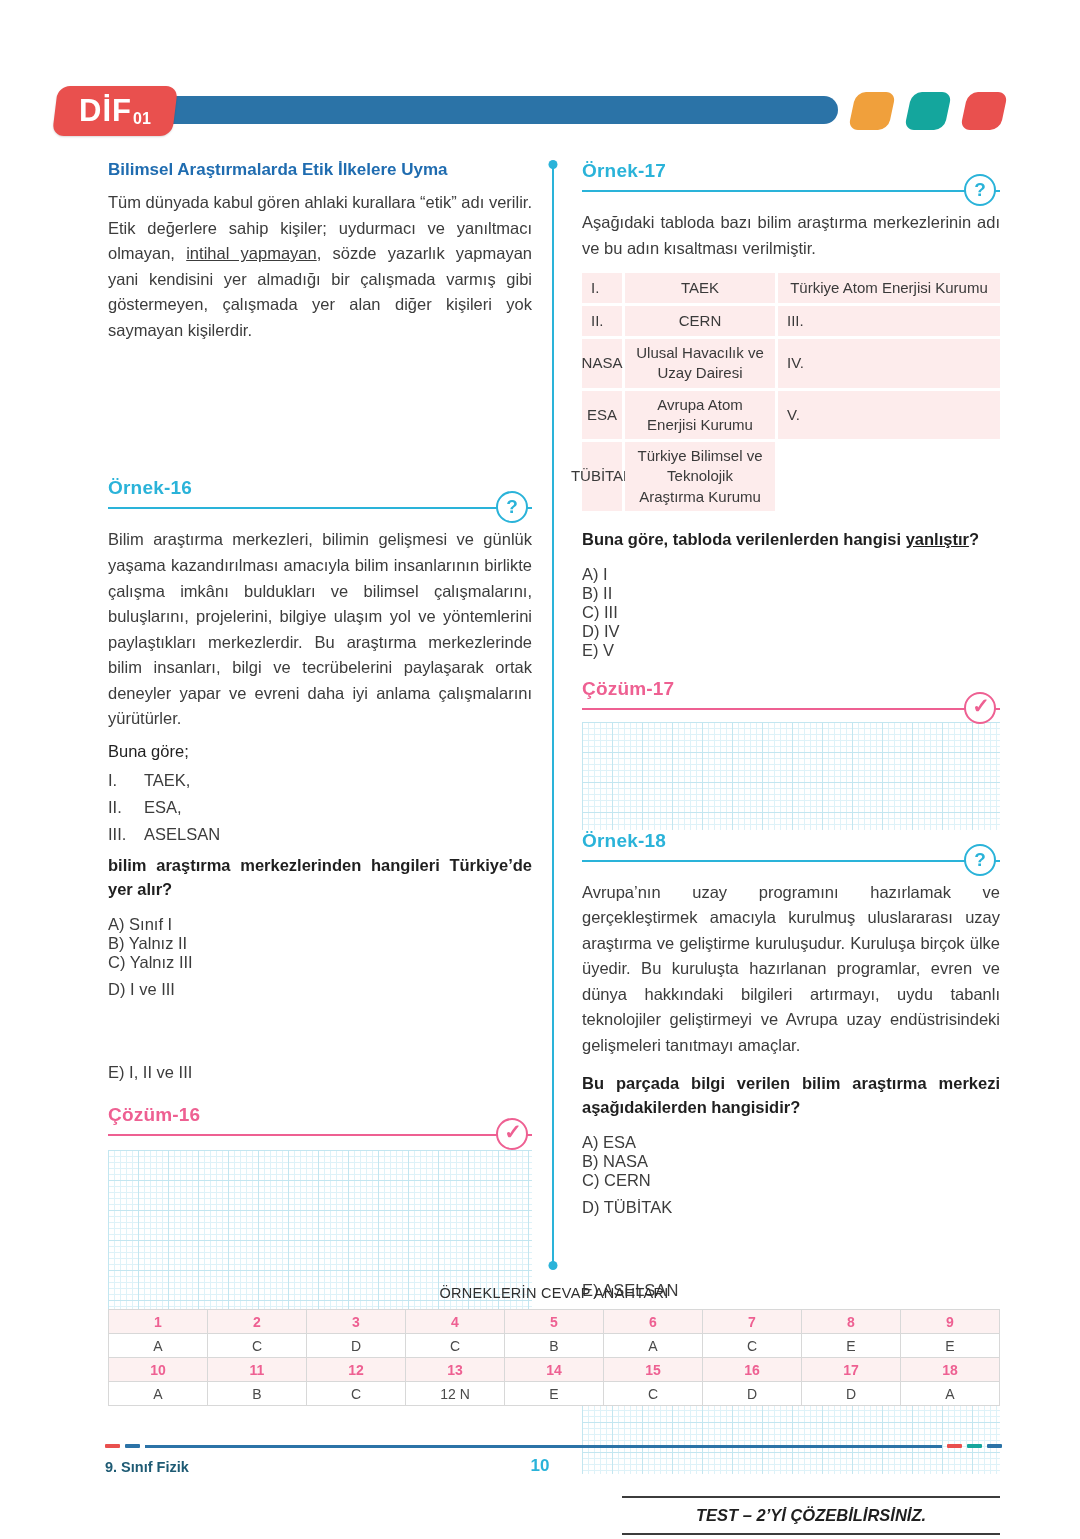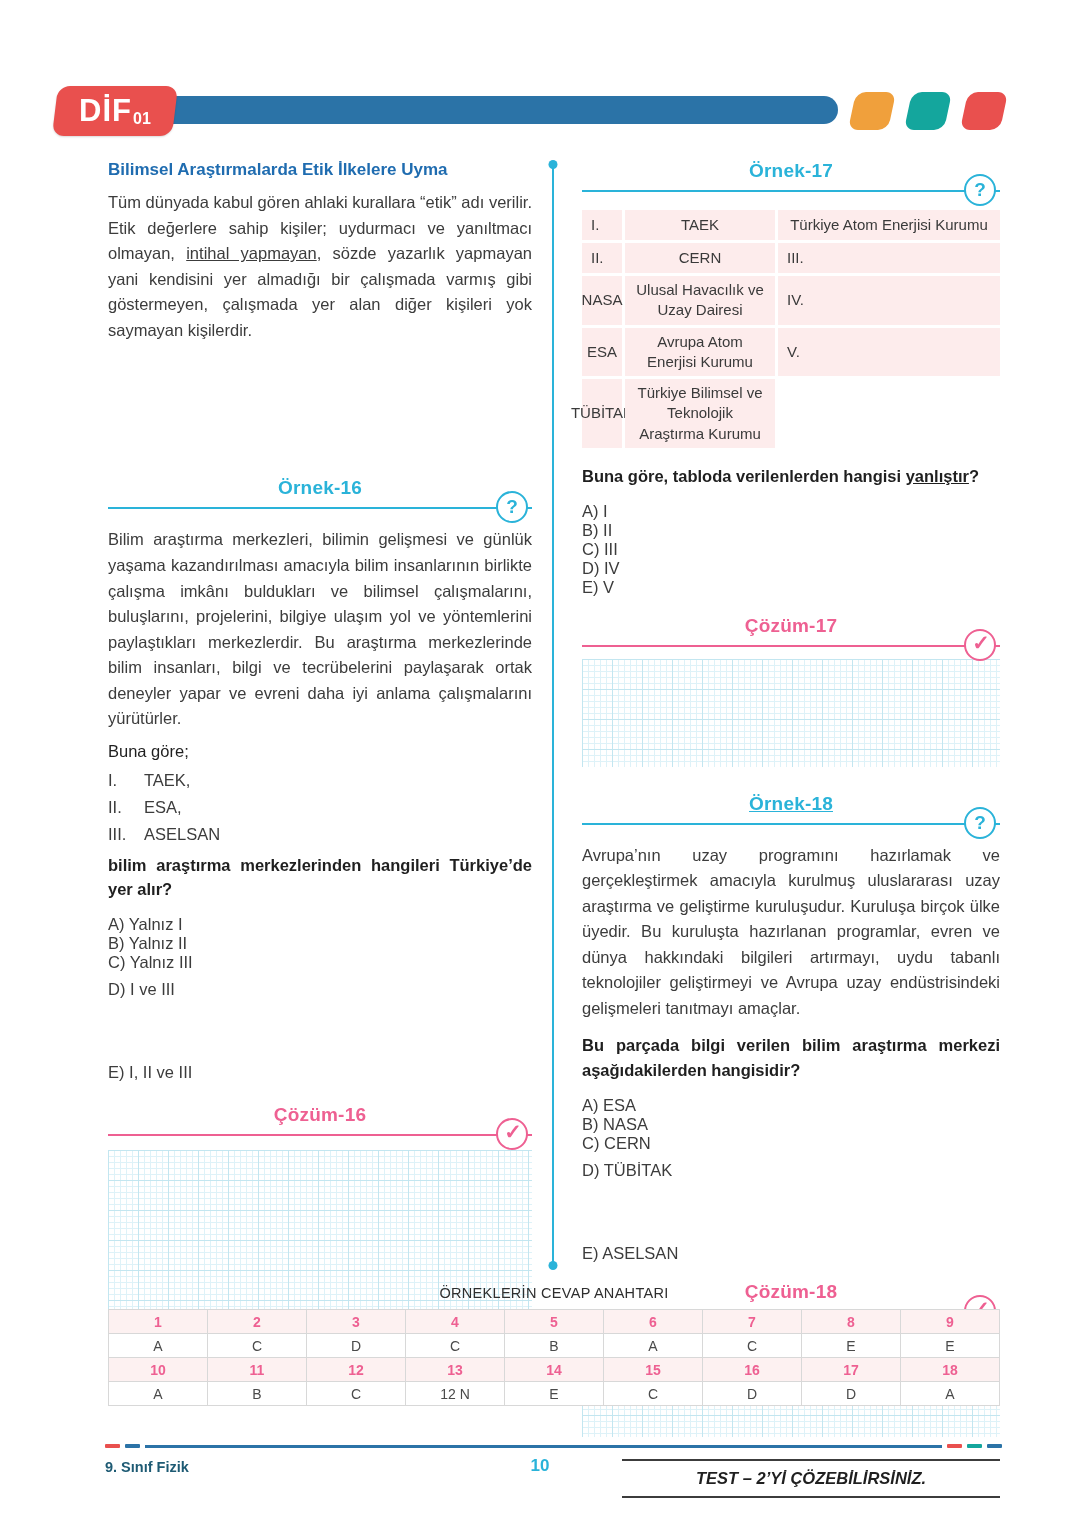--- a/index.html
+++ b/index.html
@@ -37,21 +37,21 @@
   .divider .dot.top{top:-4px;}
   .divider .dot.bottom{bottom:-4px;}
   .col-right{width:420px;flex:1;}
   
   .section-title{color:var(--blue);font-size:17px;font-weight:bold;margin-bottom:10px;}
   .body-text{font-size:16.5px;line-height:1.55;text-align:justify;}
   .u{text-decoration:underline;}
   .bold-q{font-weight:bold;color:var(--ink-bold);font-size:16.5px;line-height:1.5;text-align:justify;}
   .lead{font-weight:normal;color:var(--ink-bold);font-size:16.5px;margin-top:10px;}
   
-  .ex-header{position:relative;border-bottom:2.5px solid currentColor;padding-bottom:8px;margin-bottom:18px;text-align:center;}
+  .ex-header{position:relative;border-bottom:2.5px solid currentColor;padding-bottom:8px;margin-bottom:18px;}
   .ex-header.cyan{color:var(--cyan);}
   .ex-header.pink{color:var(--pink);}
   .ex-title{font-size:19px;font-weight:bold;letter-spacing:.2px;}
   .hdr-icon{
     position:absolute;right:4px;bottom:-16px;width:32px;height:32px;border:2px solid currentColor;
     border-radius:50%;background:#fff;display:flex;align-items:center;justify-content:center;
     font-size:19px;font-weight:bold;
   }
   .hdr-icon.check{font-size:21px;}
   .hdr-icon.check span{display:inline-block;transform:translate(1px,-2px);}
@@ -138,21 +138,21 @@
       </div>
       <div class="row">
         <span class="rn">III.</span>
         <span>ASELSAN</span>
       </div>
     </div>
 
     <p class="bold-q" style="margin-top:4px;">bilim araştırma merkezlerinden hangileri Türkiye’de yer alır?</p>
 
     <div class="opts space">
-      <span>A) Yalnız I</span>
+      <span>A) Sınıf I</span>
       <span>B) Yalnız II</span>
       <span>C) Yalnız III</span>
     </div>
     <div class="opts center" style="margin-top:8px;">
       <span>D) I ve III</span>
       <span>E) I, II ve III</span>
     </div>
 
     <div class="ex-header pink" style="margin-top:22px;margin-bottom:14px;">
       <span class="ex-title">Çözüm-16</span>
@@ -168,20 +168,21 @@
     <span class="dot bottom"></span>
   </div>
 
   <div class="col-right">
 
     <div class="ex-header cyan">
       <span class="ex-title">Örnek-17</span>
       <span class="hdr-icon">?</span>
     </div>
 
+    <p class="body-text">Aşağıdaki tabloda bazı bilim araştırma merkezlerinin adı ve bu adın kısaltması verilmiştir.</p>
 
     <div class="sci-table">
       <div class="cell num">I.</div>
       <div class="cell">TAEK</div>
       <div class="cell">Türkiye Atom Enerjisi Kurumu</div>
 
       <div class="cell num">II.</div>
       <div class="cell">CERN</div>
 
       <div class="cell num">III.</div>
@@ -208,21 +209,21 @@
     </div>
 
     <div class="ex-header pink" style="margin-top:18px;margin-bottom:12px;">
       <span class="ex-title">Çözüm-17</span>
       <span class="hdr-icon check">
           <span>✓</span>
         </span>
     </div>
     <div class="grid-box" style="height:108px;"></div>
 
-    <div class="ex-header cyan" style="margin-top:26px;text-decoration:underline;">
+    <div class="ex-header cyan" style="">
       <span class="ex-title">Örnek-18</span>
       <span class="hdr-icon">?</span>
     </div>
 
     <p class="body-text">Avrupa’nın uzay programını hazırlamak ve gerçekleştirmek amacıyla kurulmuş uluslararası uzay araştırma ve geliştirme kuruluşudur. Kuruluşa birçok ülke üyedir. Bu kuruluşta hazırlanan programlar, evren ve dünya hakkındaki bilgileri artırmayı, uydu tabanlı teknolojiler geliştirmeyi ve Avrupa uzay endüstrisindeki gelişmeleri tanıtmayı amaçlar.</p>
     <p class="bold-q" style="margin-top:12px;">Bu parçada bilgi verilen bilim araştırma merkezi aşağıdakilerden hangisidir?</p>
 
     <div class="opts space">
       <span>A) ESA</span>
       <span>B) NASA</span>

